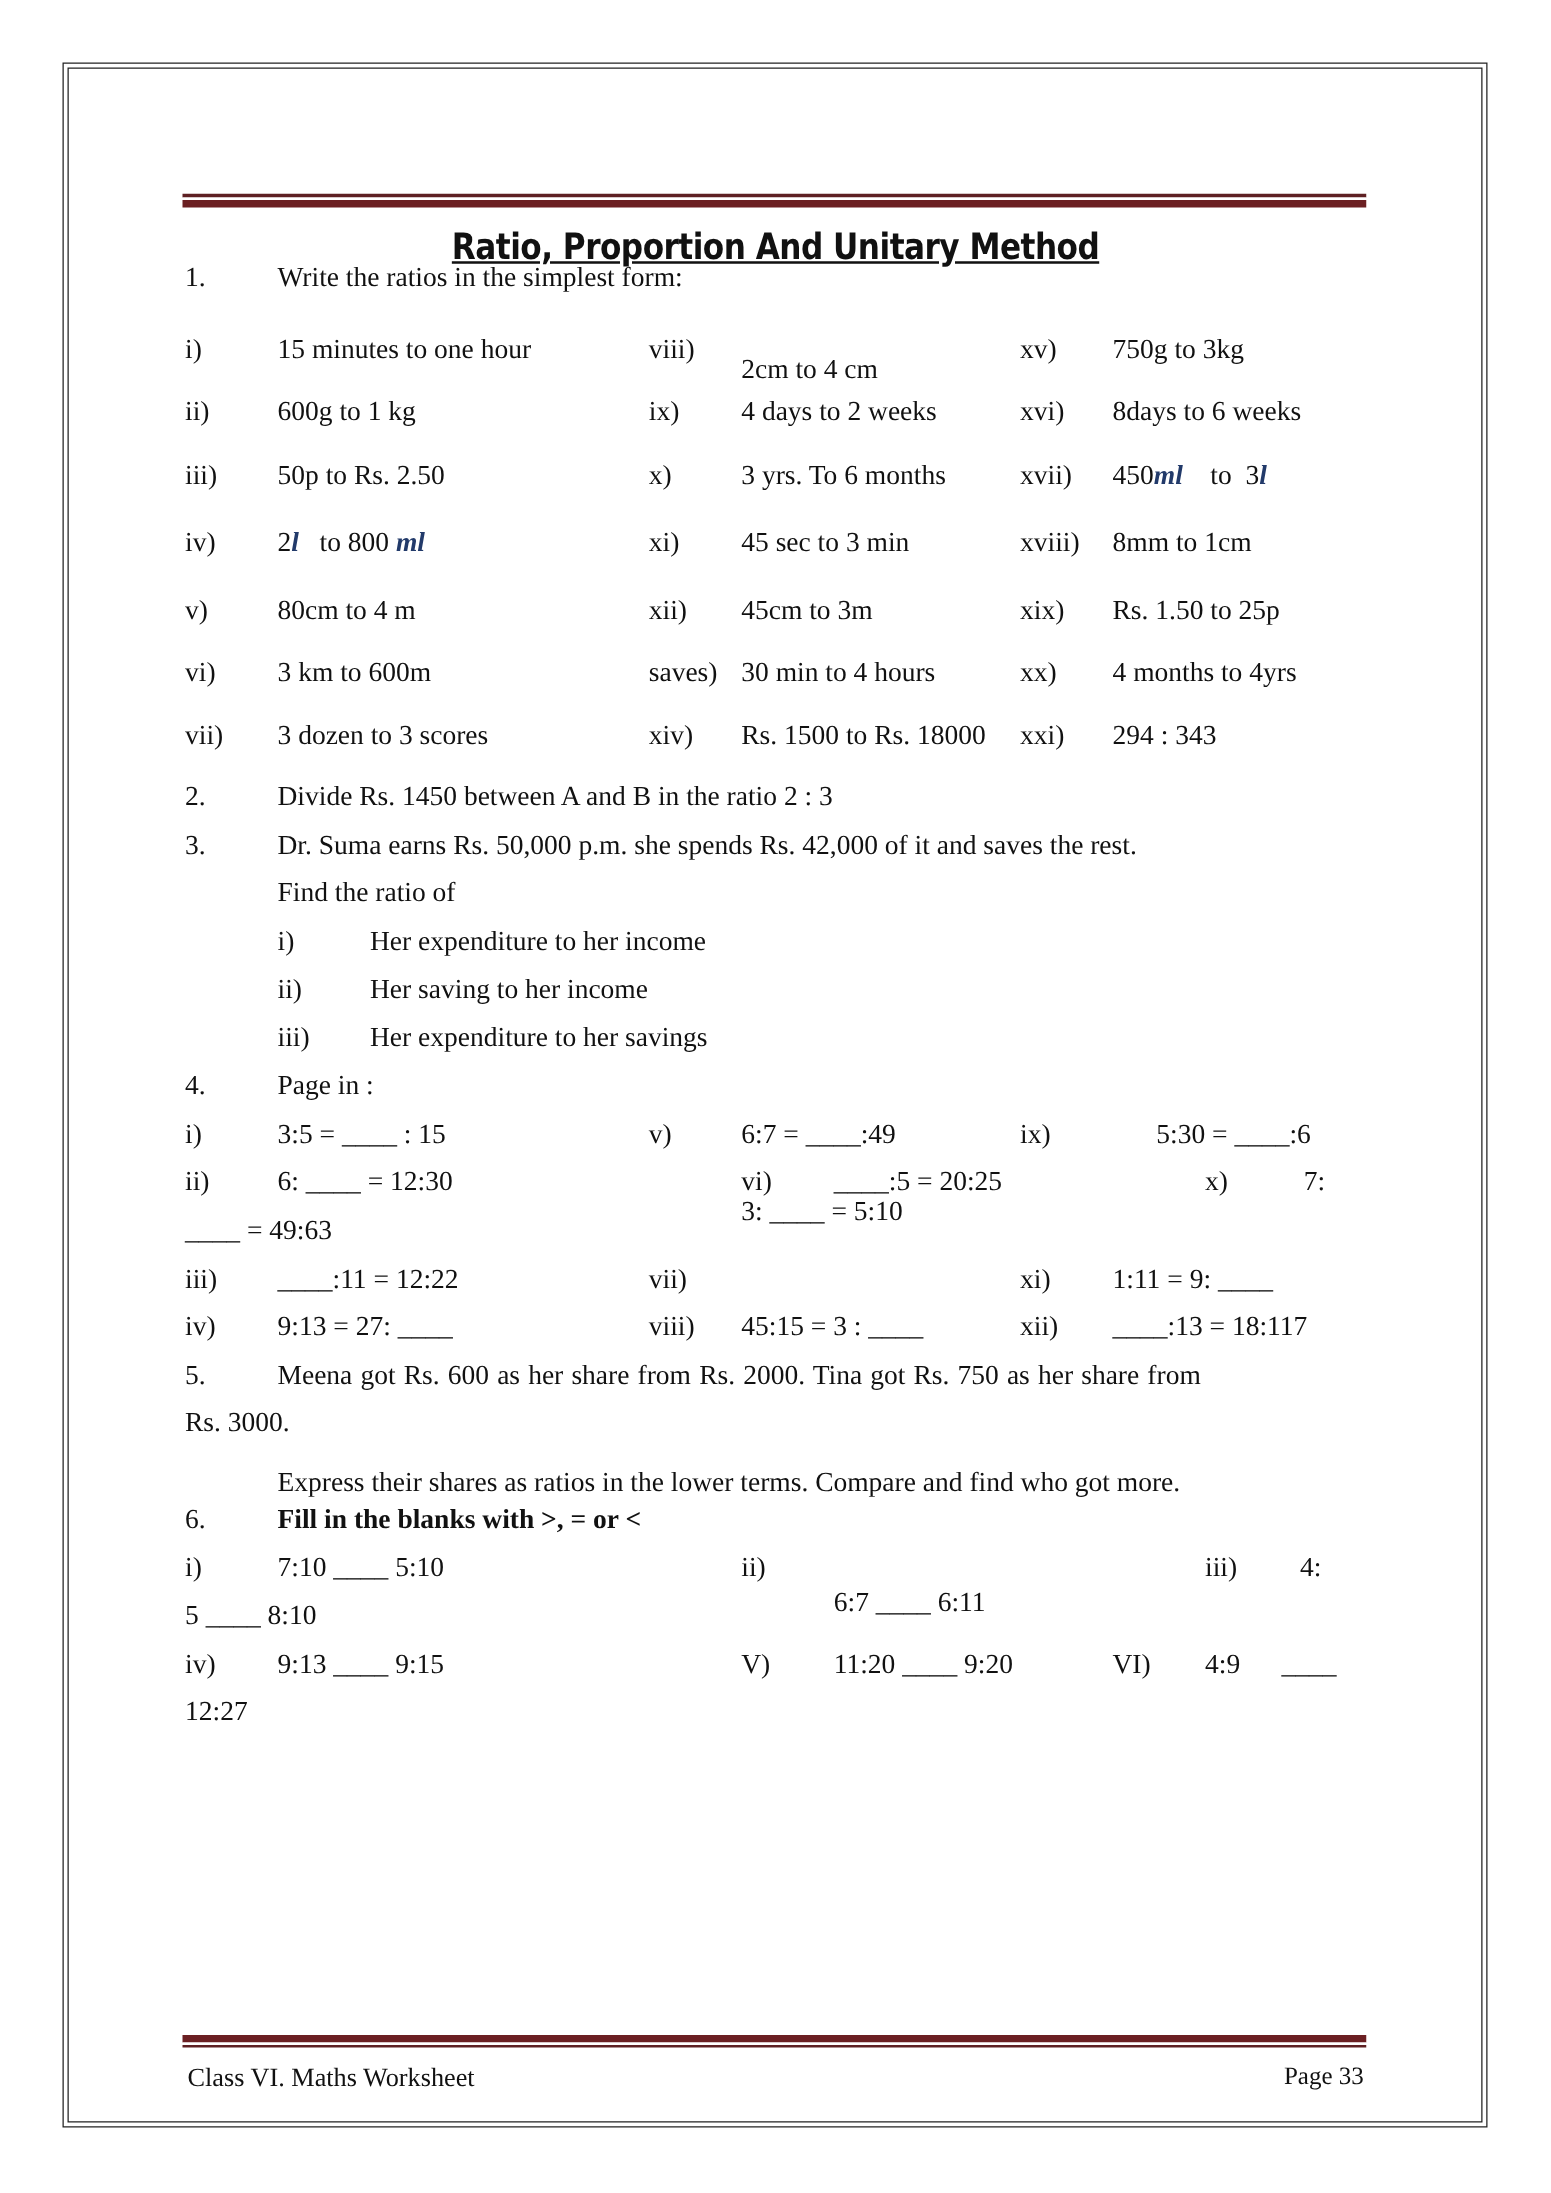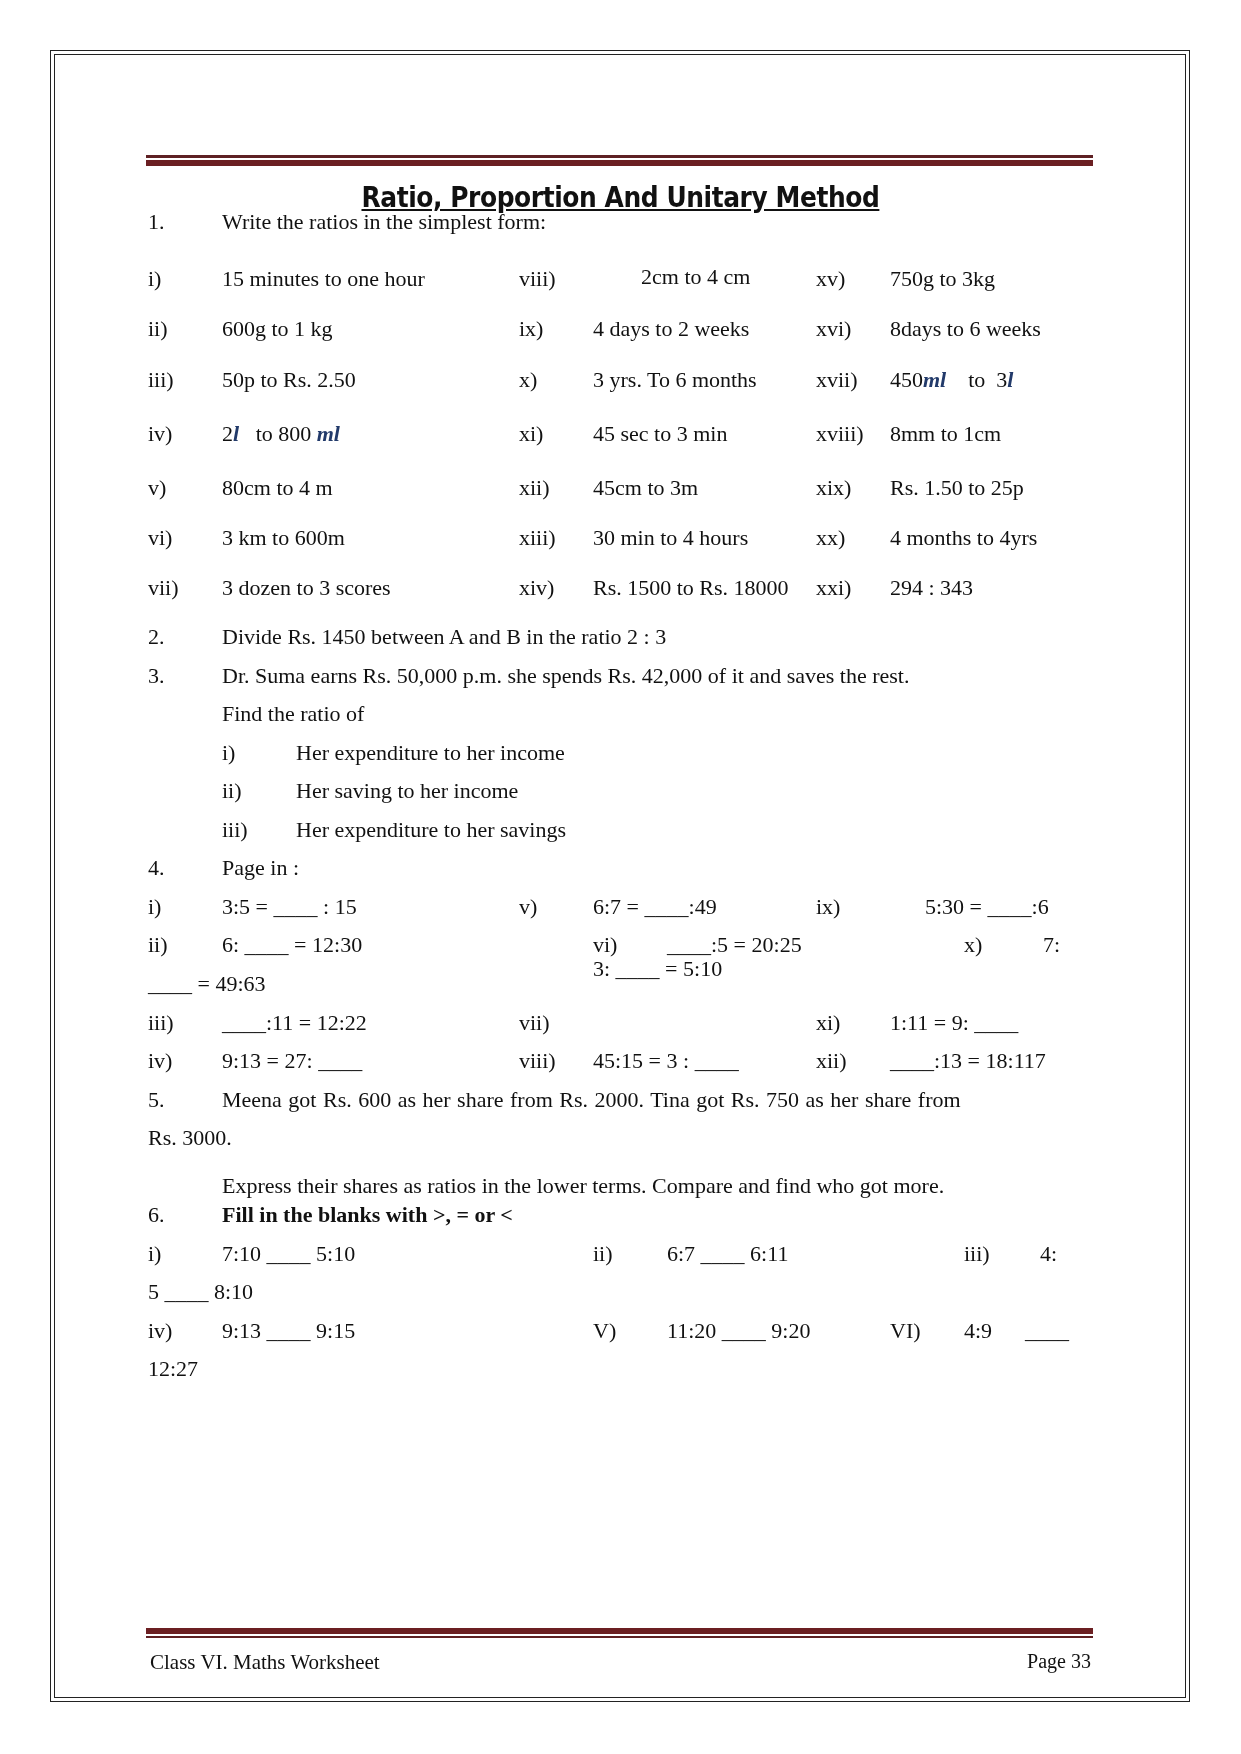--- a/index.html
+++ b/index.html
@@ -49,30 +49,30 @@
     <div class="line" style="left: 222px; top: 367px;">50p  to  Rs. 2.50</div>
     <div class="line" style="left: 148px; top: 421px;">iv)</div>
     <div class="line" style="left: 222px; top: 421px; white-space: pre;"><span>2</span><span class="ml">l</span><span>   to 800 </span><span class="ml">ml</span></div>
     <div class="line" style="left: 148px; top: 475px;">v)</div>
     <div class="line" style="left: 222px; top: 475px;">80cm to 4 m</div>
     <div class="line" style="left: 148px; top: 525px;">vi)</div>
     <div class="line" style="left: 222px; top: 525px;">3 km  to 600m</div>
     <div class="line" style="left: 148px; top: 575px;">vii)</div>
     <div class="line" style="left: 222px; top: 575px;">3 dozen  to  3 scores</div>
     <div class="line" style="left: 519px; top: 266px;">viii)</div>
-    <div class="line" style="left: 593px; top: 264px; margin-left: 48px;">2cm to 4 cm</div>
+    <div class="line" style="left: 593px; top: 282px;">2cm to 4 cm</div>
     <div class="line" style="left: 519px; top: 316px;">ix)</div>
     <div class="line" style="left: 593px; top: 316px;">4 days to 2 weeks</div>
     <div class="line" style="left: 519px; top: 367px;">x)</div>
     <div class="line" style="left: 593px; top: 367px;">3 yrs.  To  6 months</div>
     <div class="line" style="left: 519px; top: 421px;">xi)</div>
     <div class="line" style="left: 593px; top: 421px;">45 sec  to  3 min</div>
     <div class="line" style="left: 519px; top: 475px;">xii)</div>
     <div class="line" style="left: 593px; top: 475px;">45cm  to  3m</div>
-    <div class="line" style="left: 519px; top: 525px;">xiii)</div>
+    <div class="line" style="left: 519px; top: 525px;">saves)</div>
     <div class="line" style="left: 593px; top: 525px;">30 min to 4 hours</div>
     <div class="line" style="left: 519px; top: 575px;">xiv)</div>
     <div class="line" style="left: 593px; top: 575px;">Rs. 1500 to Rs. 18000</div>
     <div class="line" style="left: 816px; top: 266px;">xv)</div>
     <div class="line" style="left: 890px; top: 266px;">750g to 3kg</div>
     <div class="line" style="left: 816px; top: 316px;">xvi)</div>
     <div class="line" style="left: 890px; top: 316px;">8days  to  6 weeks</div>
     <div class="line" style="left: 816px; top: 367px;">xvii)</div>
     <div class="line" style="left: 890px; top: 367px; white-space: pre;"><span>450</span><span class="ml">ml</span><span>    to  3</span><span class="ml">l</span></div>
     <div class="line" style="left: 816px; top: 421px;">xviii)</div>
@@ -134,21 +134,21 @@
 <div class="line" style="left:222px; top:1087px; word-spacing:1px;">Meena got Rs. 600 as her share from Rs. 2000.  Tina got Rs. 750 as her share from</div>
 <div class="line" style="left:148px; top:1125px;">Rs. 3000.</div>
 <div class="line" style="left:222px; top:1173px;">Express their shares as ratios in the lower terms.  Compare and find who got more.</div>
 
 <div class="num" style="left:148px; top:1202px;">6.</div>
 <div class="line" style="left:222px; top:1202px;font-weight:bold;">Fill in the blanks with  &gt;,  =  or  &lt;</div>
 
 <div class="line" style="left:148px; top:1241px;">i)</div>
 <div class="line" style="left:222px; top:1241px;">7:10  ____  5:10</div>
 <div class="line" style="left:593px; top:1241px;">ii)</div>
-<div class="line" style="left:667px; top:1241px;">6:7  ____  6:11</div>
+<div class="line" style="left:667px; top:1269px;">6:7  ____  6:11</div>
 <div class="line" style="left:964px; top:1241px;">iii)</div>
 <div class="line" style="left:1040px; top:1241px;">4:</div>
 <div class="line" style="left:148px; top:1279px;">5 ____ 8:10</div>
 
 <div class="line" style="left:148px; top:1318px;">iv)</div>
 <div class="line" style="left:222px; top:1318px;">9:13  ____  9:15</div>
 <div class="line" style="left:593px; top:1318px;">V)</div>
 <div class="line" style="left:667px; top:1318px;">11:20  ____ 9:20</div>
 <div class="line" style="left:890px; top:1318px;">VI)</div>
 <div class="line" style="left:964px; top:1318px; white-space:pre;">4:9      ____</div>

